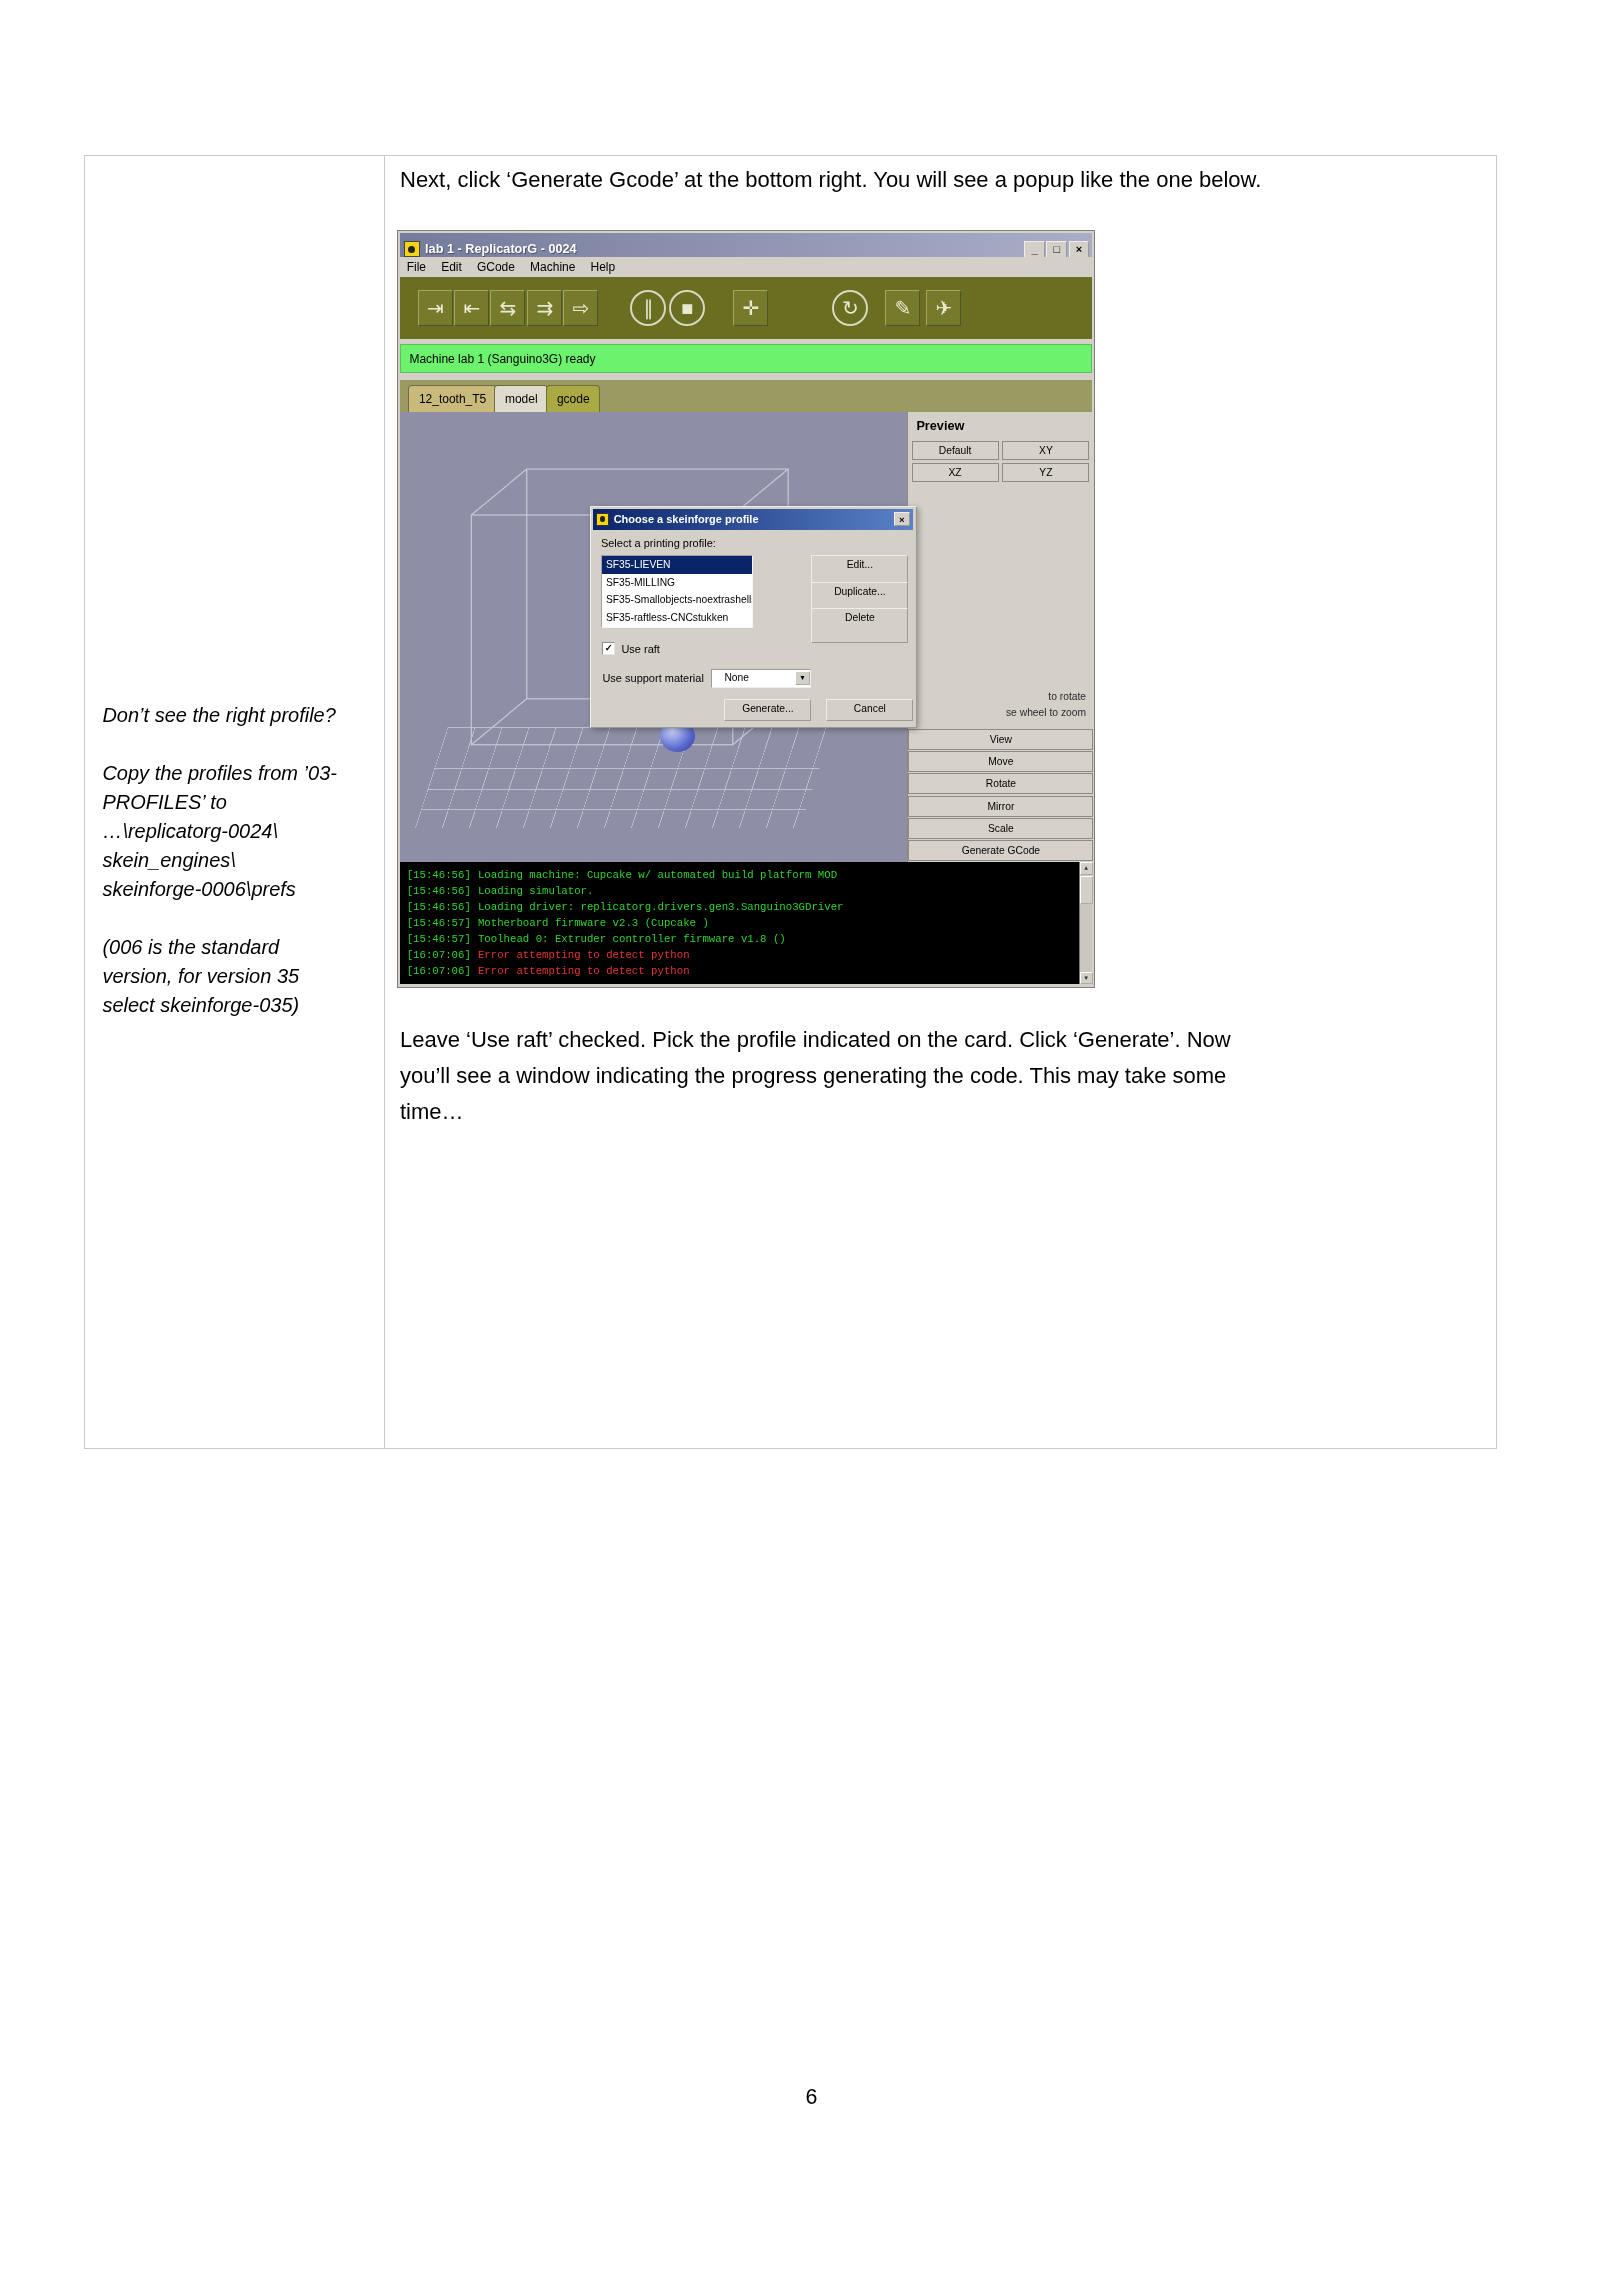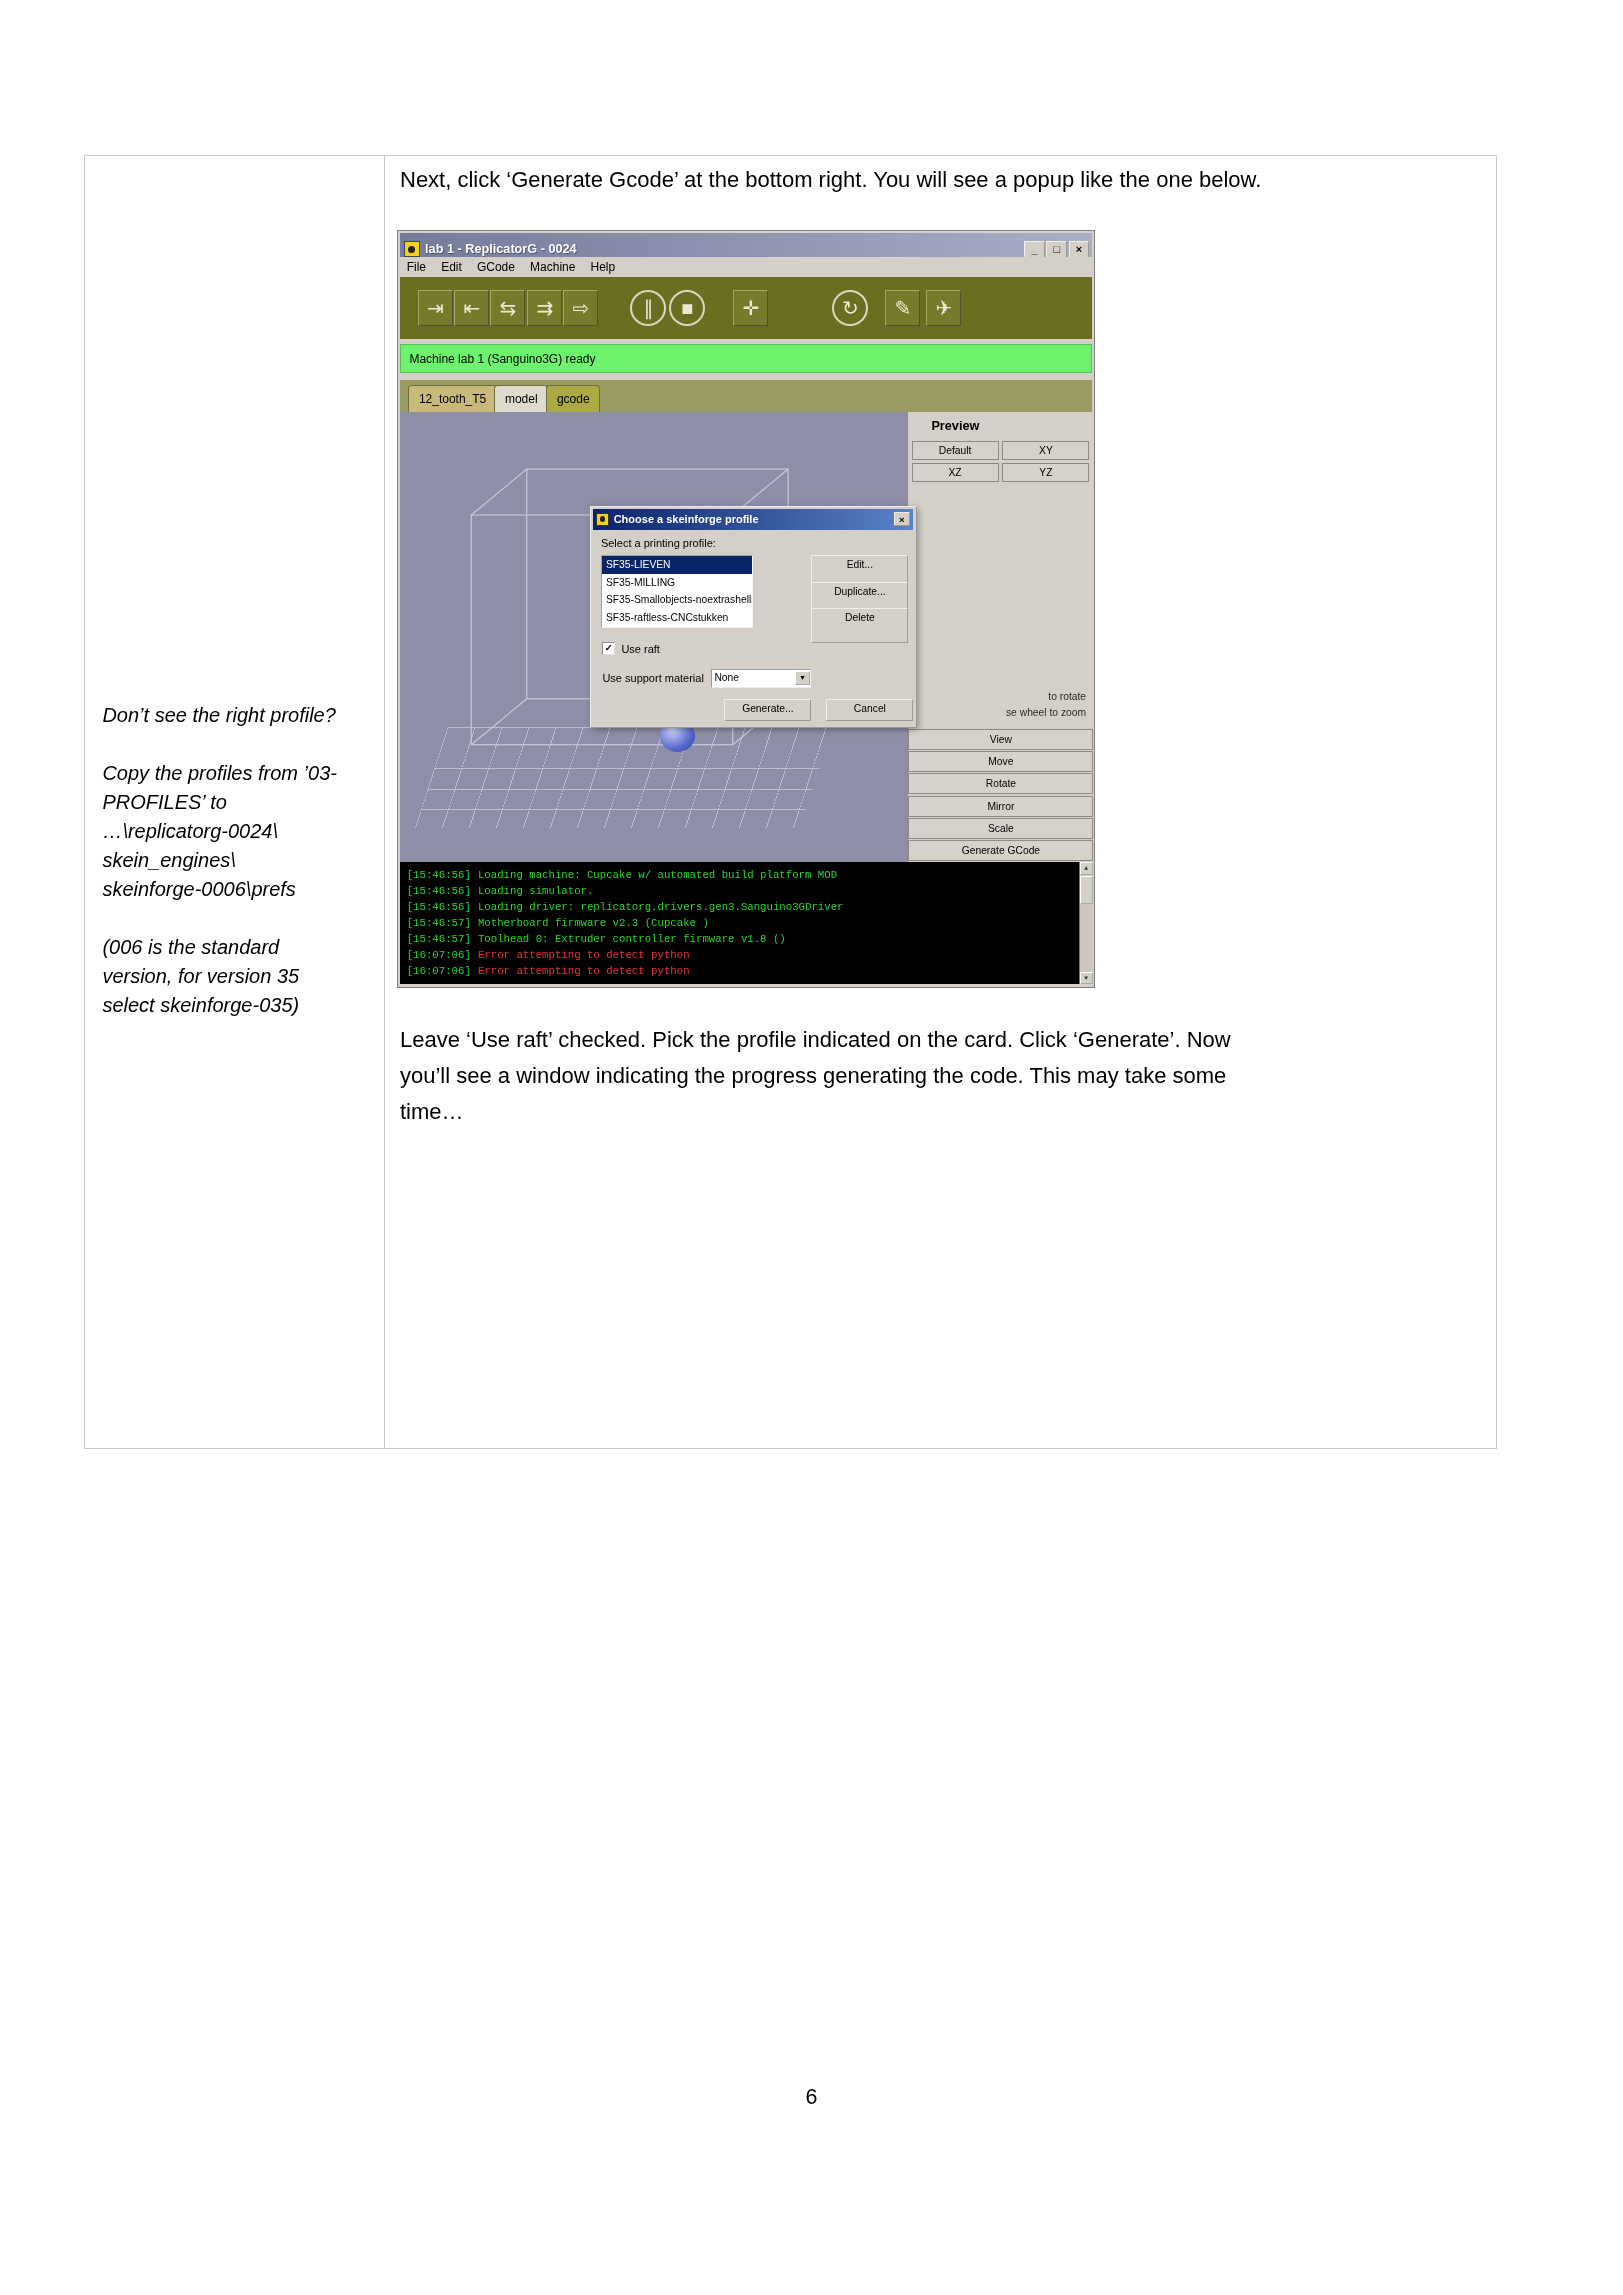--- a/index.html
+++ b/index.html
@@ -57,21 +57,21 @@
   .floor { position:absolute; left:14.3px; top:315px; width:385px; height:101px;
     background-image:
       repeating-linear-gradient(to right, rgba(205,205,220,.75) 0 0.8px, transparent 0.8px 27px),
       repeating-linear-gradient(to bottom, rgba(205,205,220,.75) 0 0.8px, transparent 0.8px 20.6px);
     transform:skewX(-18deg); transform-origin:bottom left; }
   .wirebox { position:absolute; left:0; top:0; }
   .ball { position:absolute; left:260px; top:308px; width:35px; height:32px; border-radius:50%;
     background:radial-gradient(circle at 35% 30%, #cfd8ff, #5a6acc 60%, #2a3a99); }
 
   .rg-rightpanel { position:absolute; left:507px; top:0; width:185px; height:450px; background:#d4d0c8; border-left:0.8px solid #8f8b83; }
-  .pv-label { position:absolute; left:23px; top:6.3px; font-weight:bold; font-size:12.7px; }
+  .pv-label { position:absolute; left:8px; top:6.3px; font-weight:bold; font-size:12.7px; }
   .pvb { position:absolute; width:87px; height:19px; background:#d6d2ca; border:0.8px solid #8f8b83;
     font-size:10.3px; text-align:center; line-height:17.4px; }
   .hint { position:absolute; right:6.3px; font-size:10.3px; color:#2a2a2a; white-space:nowrap; }
   .sideb { position:absolute; left:0; width:185px; height:20.6px; background:#d6d2ca; border:0.8px solid #8f8b83;
     font-size:10.3px; text-align:center; line-height:19px; }
 
   
   .rg-dialog { position:absolute; left:190px; top:273px; width:327px; height:222px; background:#d4d0c8;
     border:1.6px outset #efece5; z-index:10; box-shadow:2.4px 2.4px 6.3px rgba(0,0,0,.35); }
   .dlg-title { position:absolute; left:1.6px; top:1.6px; width:320px; height:20.6px;
@@ -87,21 +87,21 @@
     border:1.6px inset #f5f5f5; font-size:10.3px; overflow:hidden; }
   .dlg-item { height:17.4px; line-height:17.4px; padding-left:4px; white-space:nowrap; }
   .dlg-item.sel { background:#0a246a; color:#fff; }
   .dbtn { position:absolute; width:97px; height:35px; background:#d4d0c8; border:1.6px outset #f0ede6;
     font-size:10.3px; text-align:center; line-height:17.4px; }
   .dlg-check-row { position:absolute; left:11px; top:135px; display:flex; align-items:center; gap:6.3px; font-size:11px; }
   .checkbox { width:12.7px; height:12.7px; background:#fff; border:1.6px inset #e2e2e2; font-size:9.5px;
     line-height:9.5px; text-align:center; font-weight:bold; }
   .dlg-support-label { position:absolute; left:11px; top:165px; font-size:11px; }
   .dlg-select { position:absolute; left:120px; top:162px; width:100px; height:19px; background:#fff;
-    border:1.6px inset #eee; font-size:10.3px; line-height:16px; padding-left:2px; }
+    border:1.6px inset #eee; font-size:10.3px; line-height:16px; padding-left:12px; }
   .dlg-select-arrow { position:absolute; right:0.8px; top:0.8px; width:14.3px; height:14.3px; background:#d4d0c8;
     border:0.8px outset #fff; font-size:7.1px; text-align:center; line-height:13.5px; }
 
   
   .rg-console { position:absolute; left:0; top:629px; width:692px; height:122px; background:#000;
     font-family:Liberation Mono, monospace; font-size:10.7px; padding:4.8px 20.6px 3.2px 6.3px; }
   .cline { line-height:16px; white-space:nowrap; overflow:hidden; }
   .cts { color:#2fd32f; margin-right:7.1px; }
   .cmsg { color:#2fd32f; }
   .cerr .cmsg { color:#e03535; }

